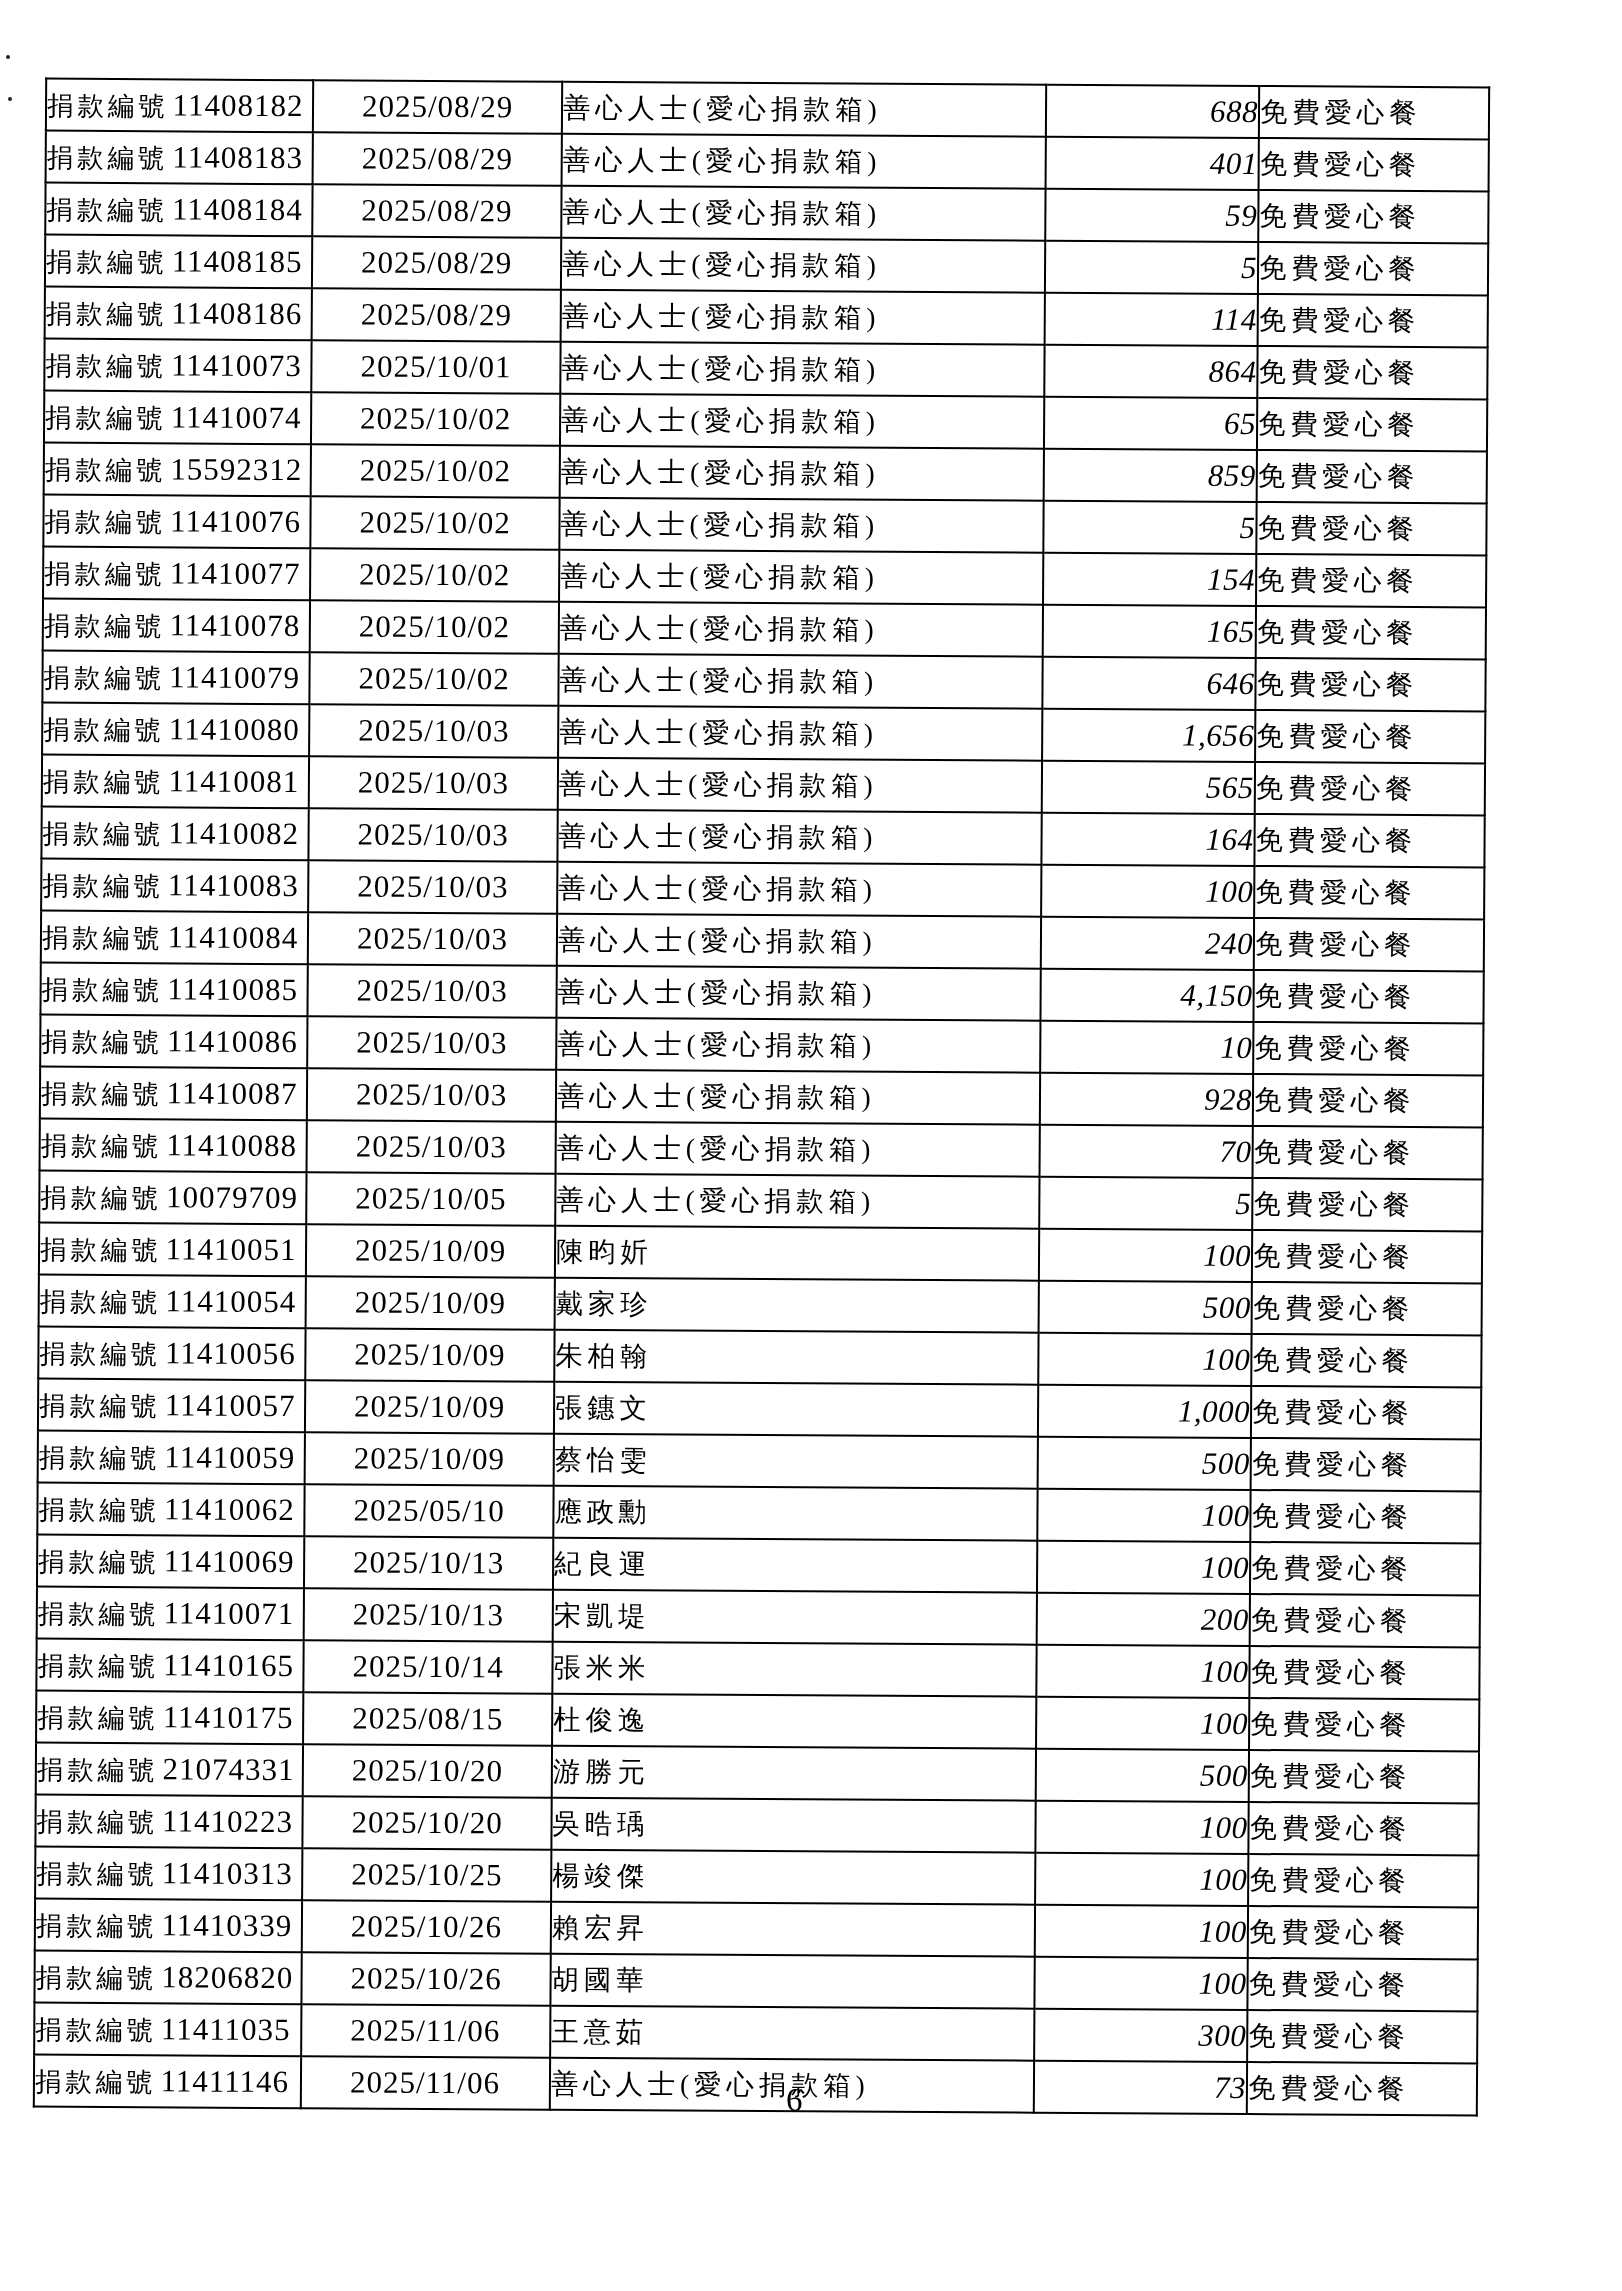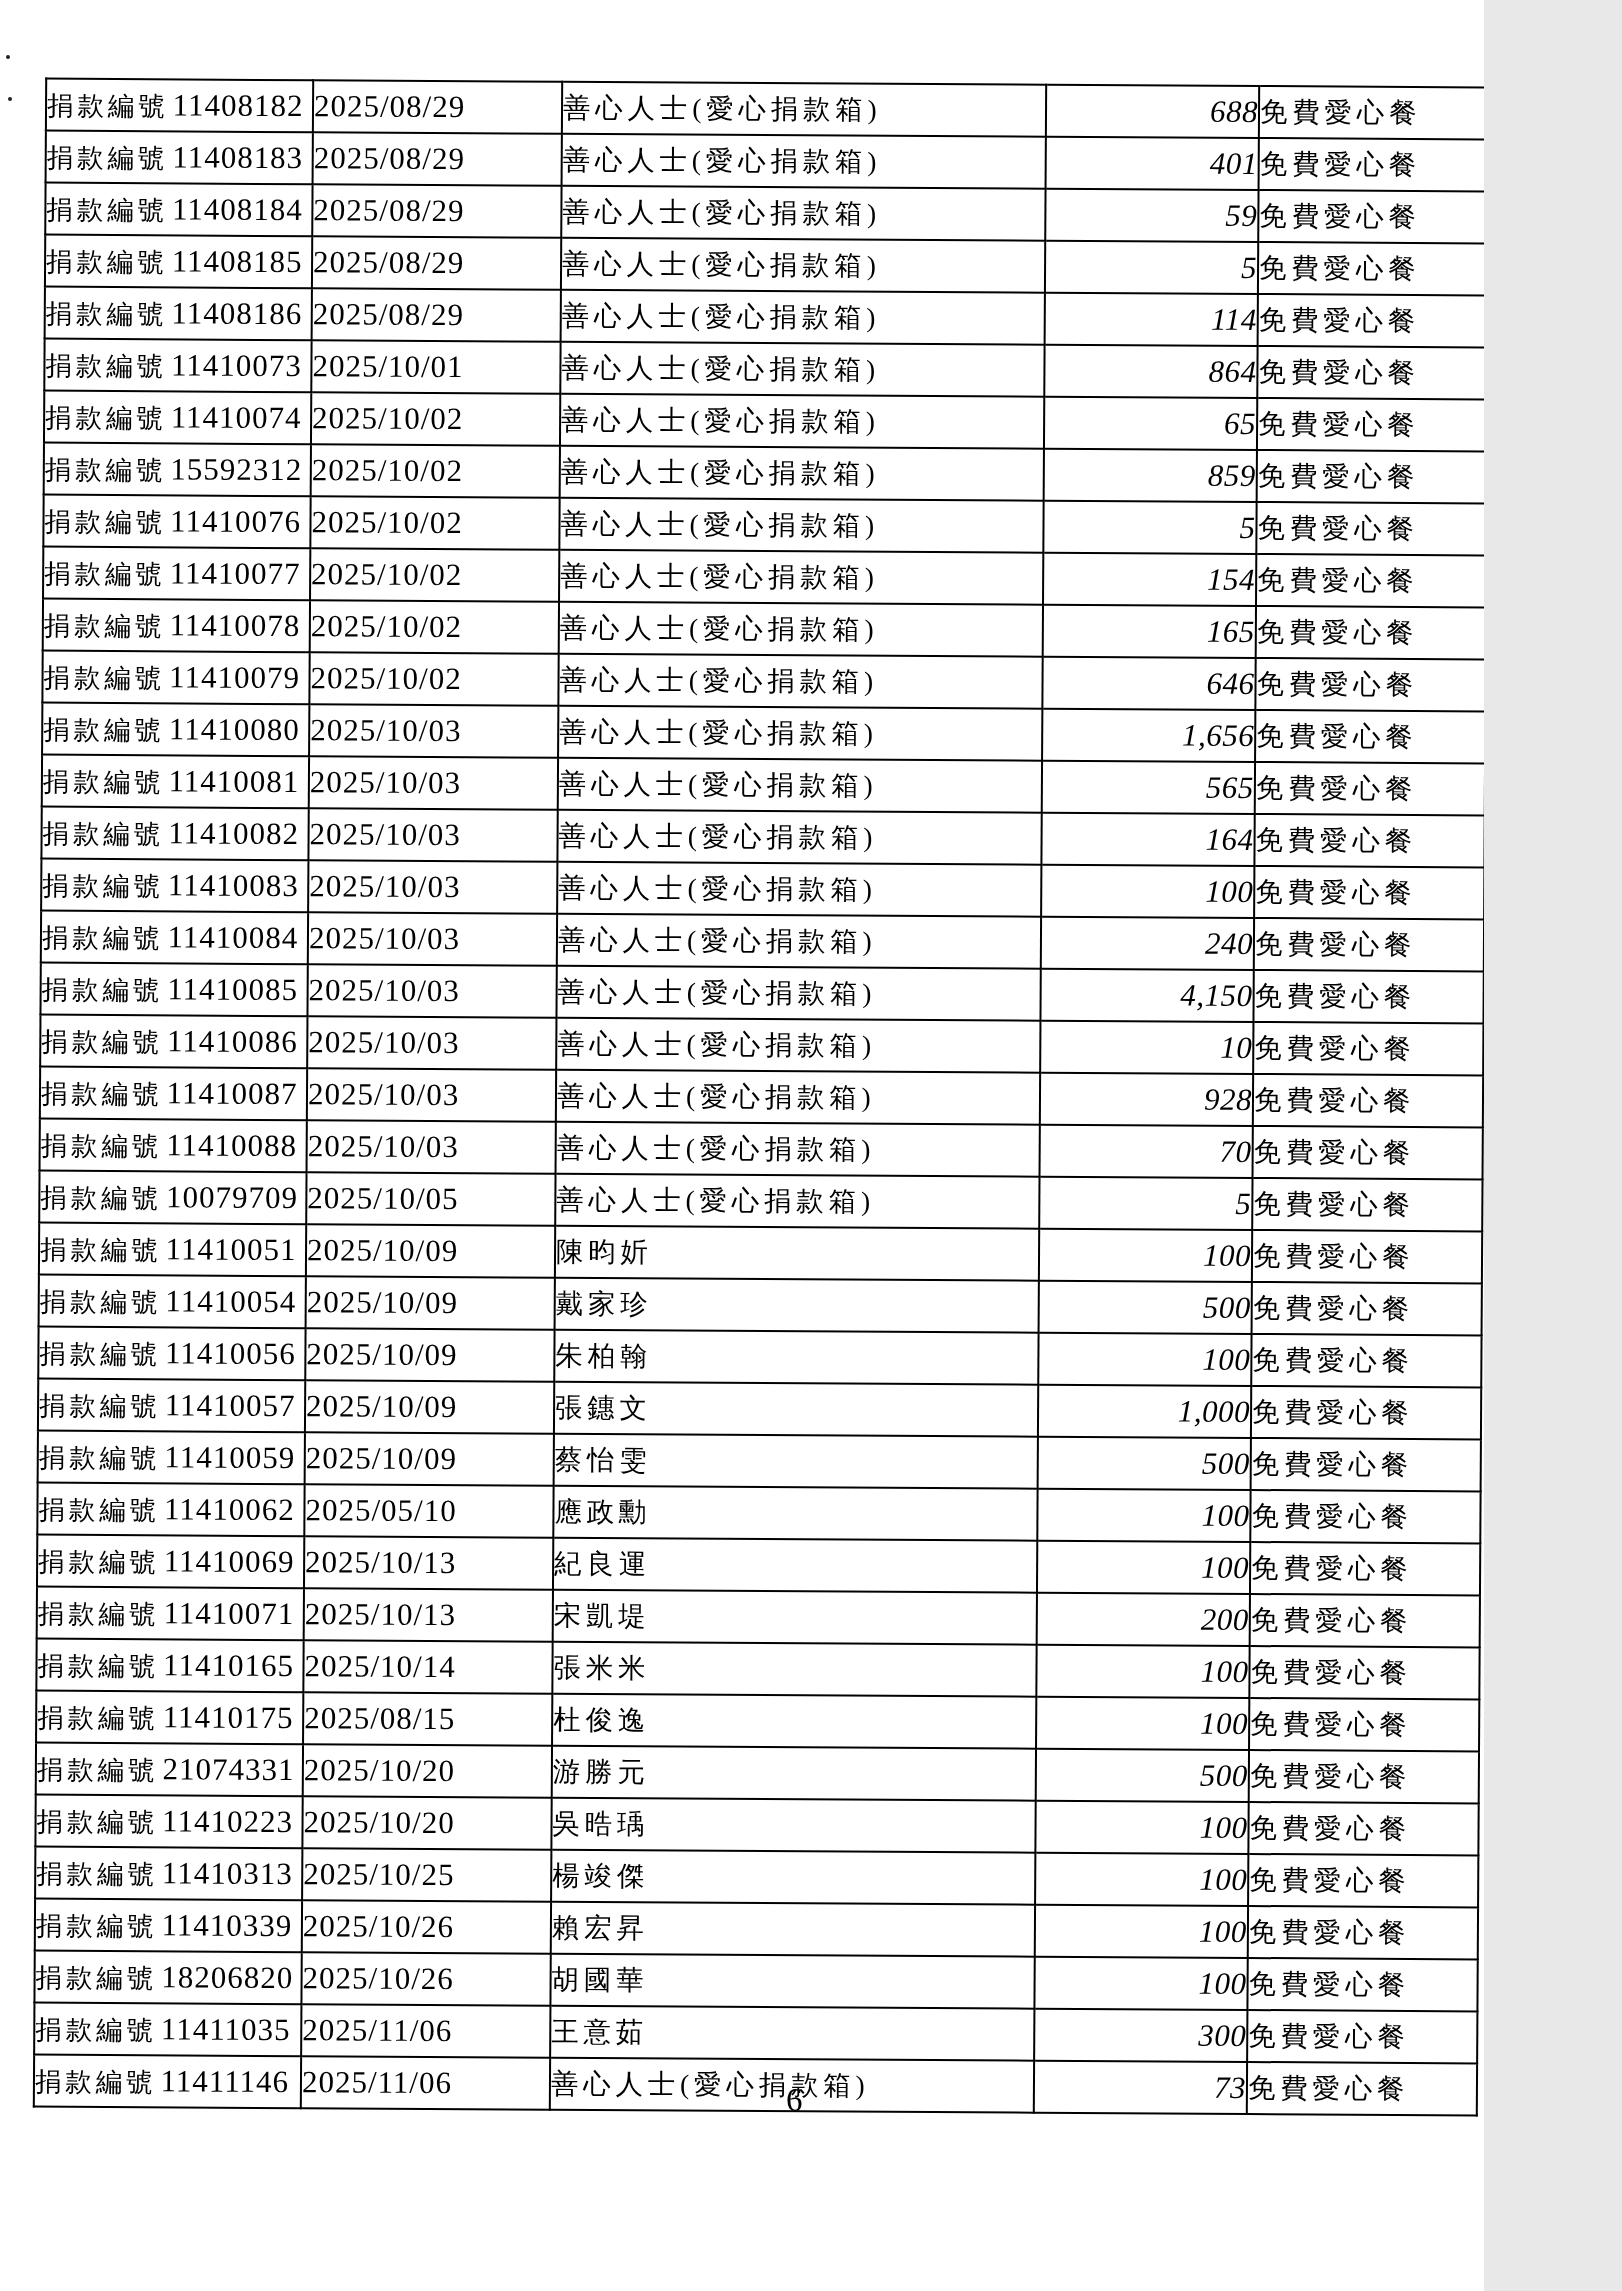--- a/index.html
+++ b/index.html
@@ -2,21 +2,21 @@
 <html><head>
 <meta charset="utf-8">
 <style>
   html, body {
     margin: 0;
     padding: 0;
     background: #e8e8e8;
   }
   .page {
     position: relative;
-    width: 1484px;
+    width: 1622px;
     height: 2292px;
     background: #ffffff;
     overflow: hidden;
     font-family: "Liberation Serif", "DejaVu Serif", serif;
     color: #000;
   }
   .artifact-dot {
     position: absolute;
     width: 3.9px;
     height: 3.9px;
@@ -61,20 +61,21 @@
     font-size: 27.4px;
     letter-spacing: 4.9px;
   }
   .num {
     font-size: 31px;
     letter-spacing: 1px;
   }
   .date-text {
     font-size: 31px;
     letter-spacing: 1px;
+    padding-left: 48px;
   }
   .amount-text {
     font-size: 31px;
     letter-spacing: 0.5px;
     font-style: italic;
   }
   .page-number {
     position: absolute;
     left: 786px;
     top: 2082px;

